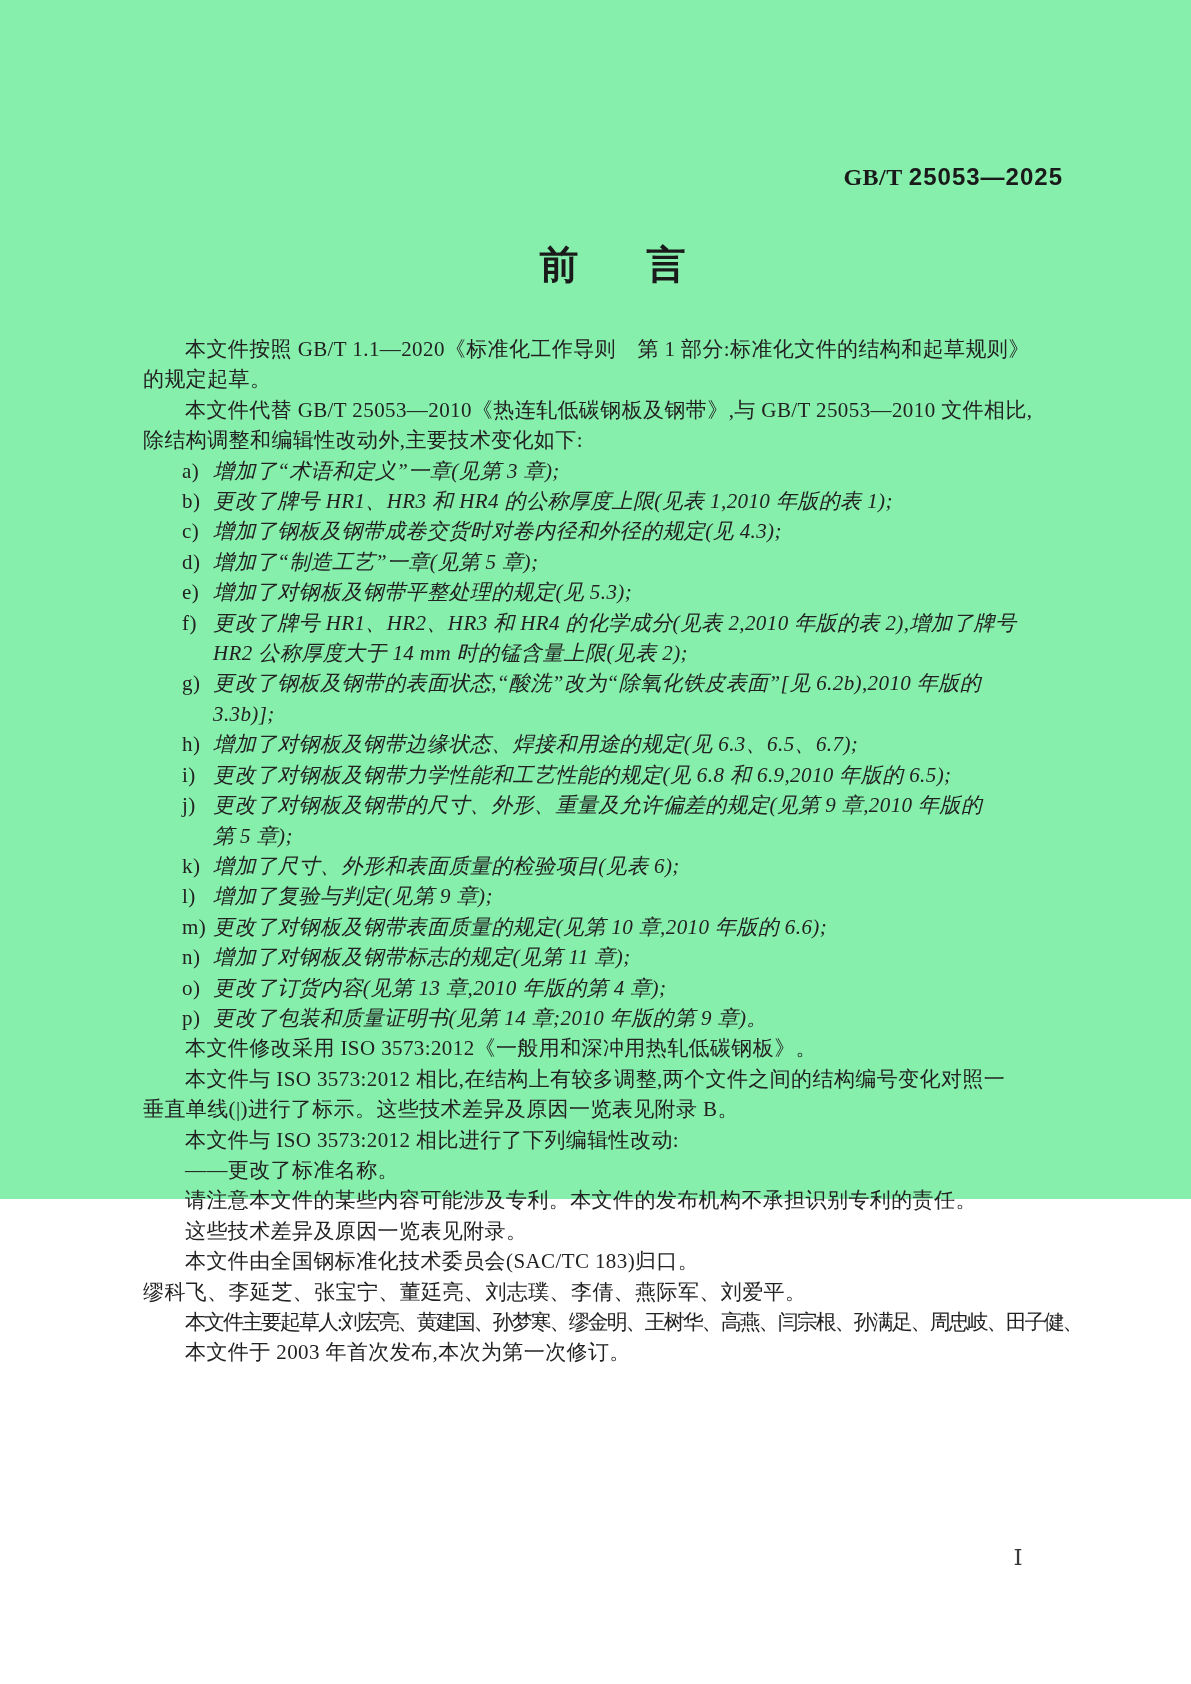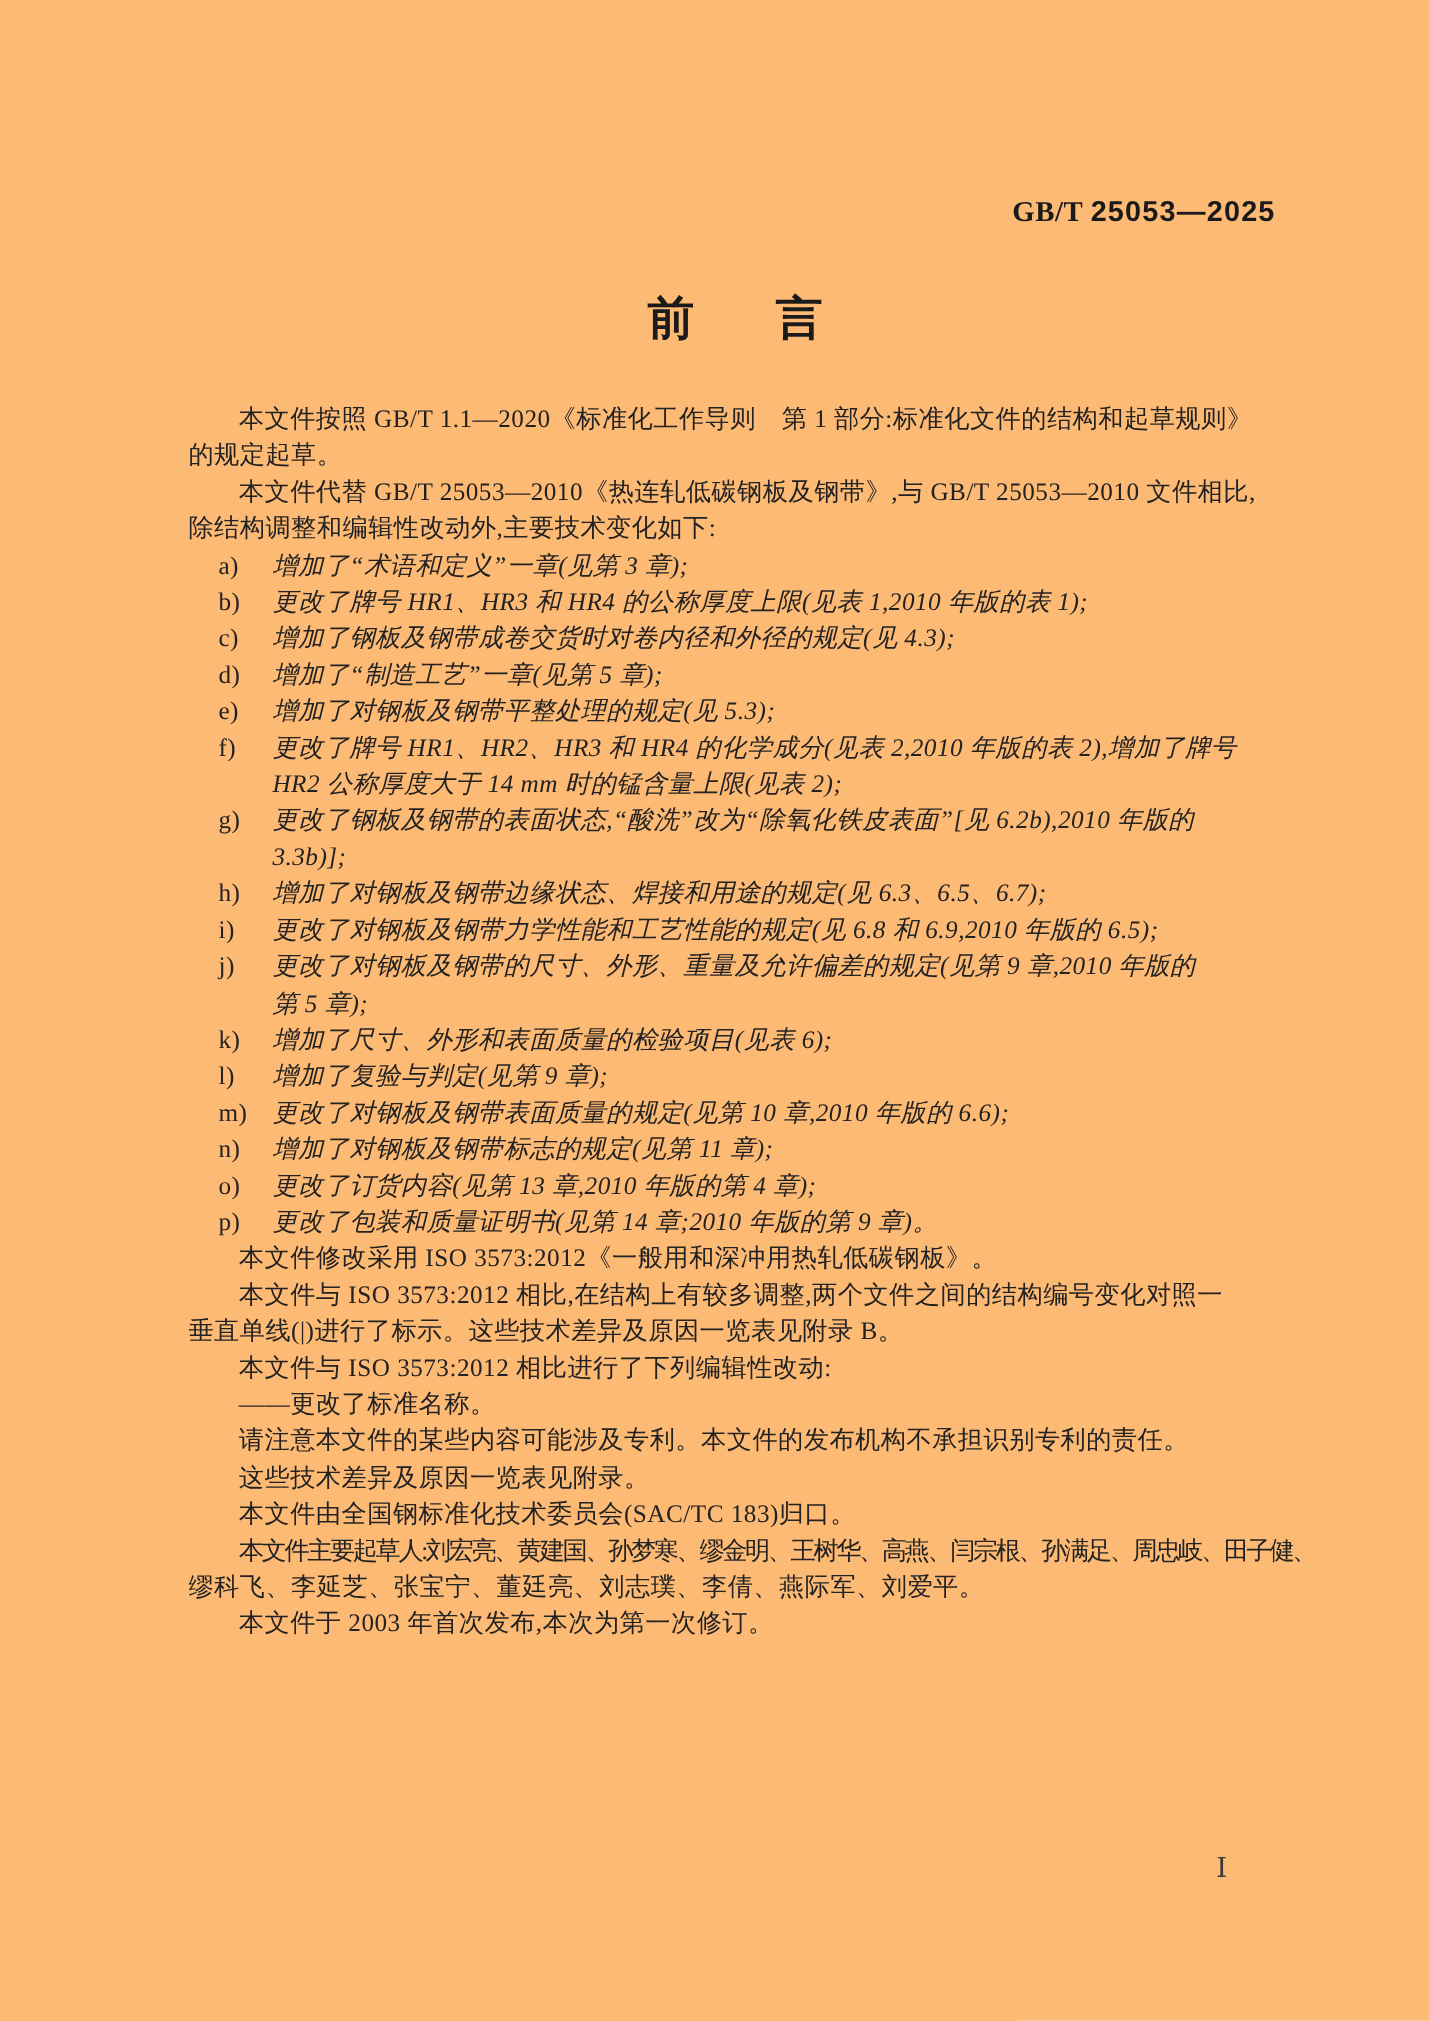--- a/index.html
+++ b/index.html
@@ -7,22 +7,22 @@
     padding: 0;
     width: 1191px;
     height: 1684px;
     background: #ffffff;
     overflow: hidden;
   }
   .page {
     position: absolute;
     left: 0; top: 0;
     width: 1191px;
-    height: 1684px;
-    background: #fdba74;
+    height: 1199px;
+    background: #86efac;
     color: #1e1e1e;
     font-family: "Liberation Serif", "DejaVu Serif", serif;
   }
   
   .header {
     position: absolute;
     top: 136px;
     left: 0;
     width: 1063px;
     text-align: right;
@@ -57,21 +57,21 @@
   .body {
     position: absolute;
     left: 143px;
     top: 334px;
     width: 918px;
     font-size: 21px;
     line-height: 30.4px;
     letter-spacing: 0.4px;
     color: #222222;
   }
-  .ln { white-space: pre; margin-left: 14px; }
+  .ln { white-space: pre; }
   .ind { padding-left: 42px; }
   .item { position: relative; }
   .item .label {
     position: absolute;
     left: 39px;
     top: 0;
     white-space: pre;
   }
   .item .ln { padding-left: 70px; font-style: italic; }
   .tight { letter-spacing: -2px; }
@@ -208,22 +208,22 @@
     <div class="para">
       <div class="ln ind">这些技术差异及原因一览表见附录。</div>
     </div>
 
     <div class="para">
       <div class="ln ind">本文件由全国钢标准化技术委员会(SAC/TC 183)归口。</div>
     </div>
 
 
     <div class="para">
+      <div class="ln">缪科飞、李延芝、张宝宁、董廷亮、刘志璞、李倩、燕际军、刘爱平。</div>
       <div class="ln ind tight">本文件主要起草人:刘宏亮、黄建国、孙梦寒、缪金明、王树华、高燕、闫宗根、孙满足、周忠岐、田子健、</div>
-      <div class="ln">缪科飞、李延芝、张宝宁、董廷亮、刘志璞、李倩、燕际军、刘爱平。</div>
     </div>
 
     <div class="para">
       <div class="ln ind">本文件于 2003 年首次发布,本次为第一次修订。</div>
     </div>
 
   </div>
 
   <div class="pageno">Ⅰ</div>
 

